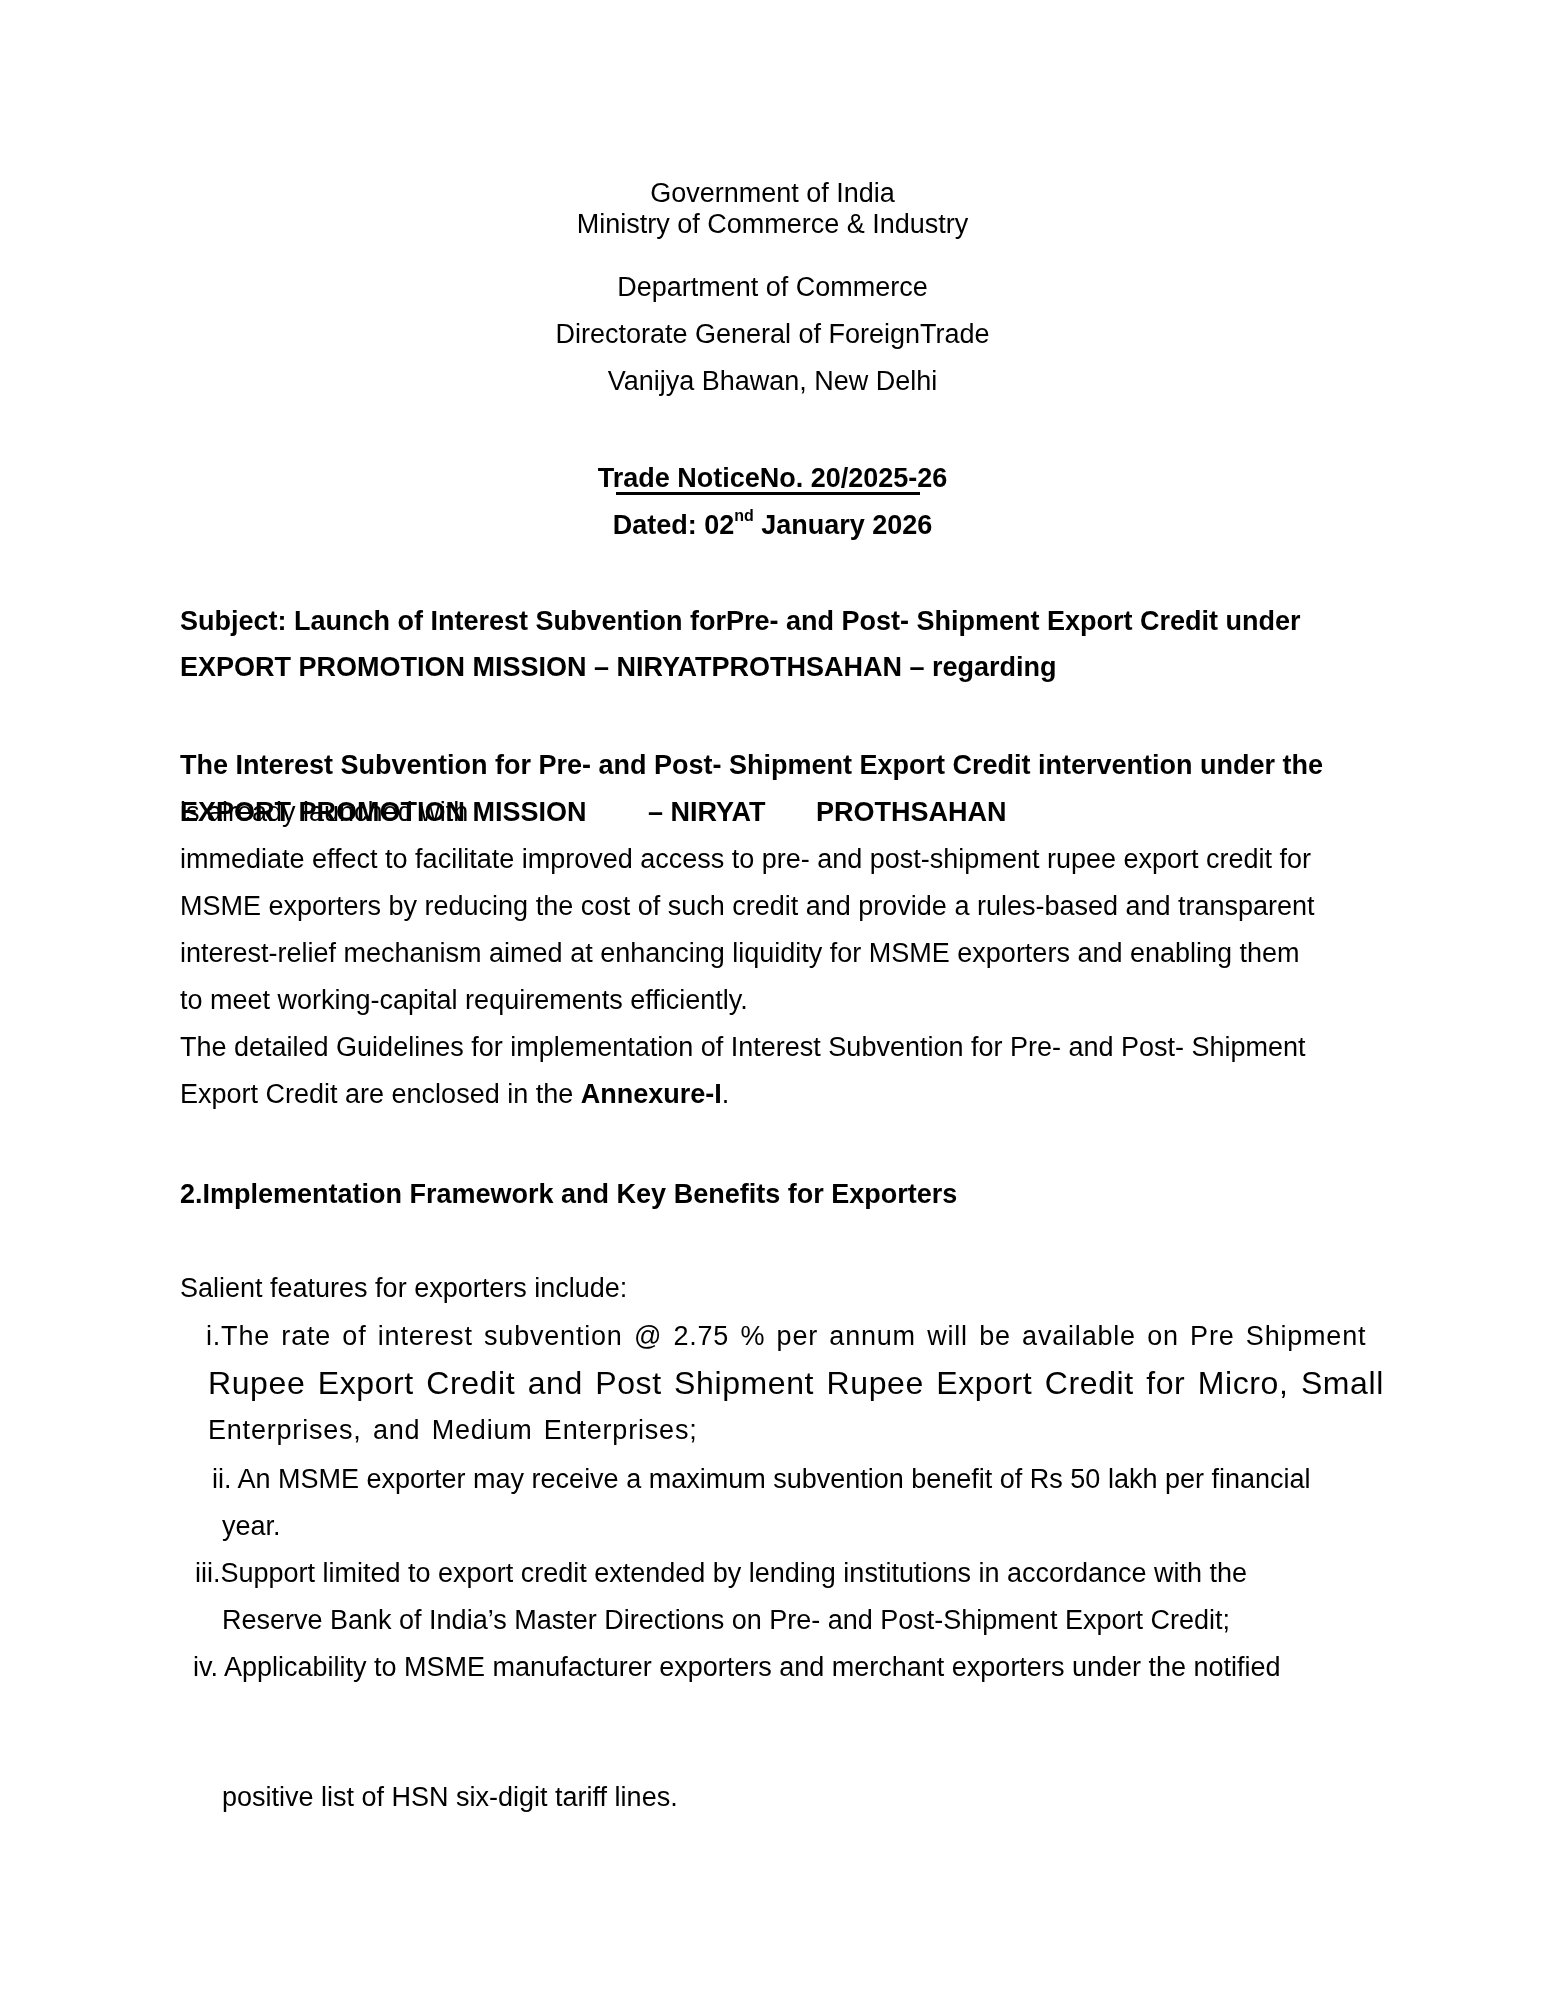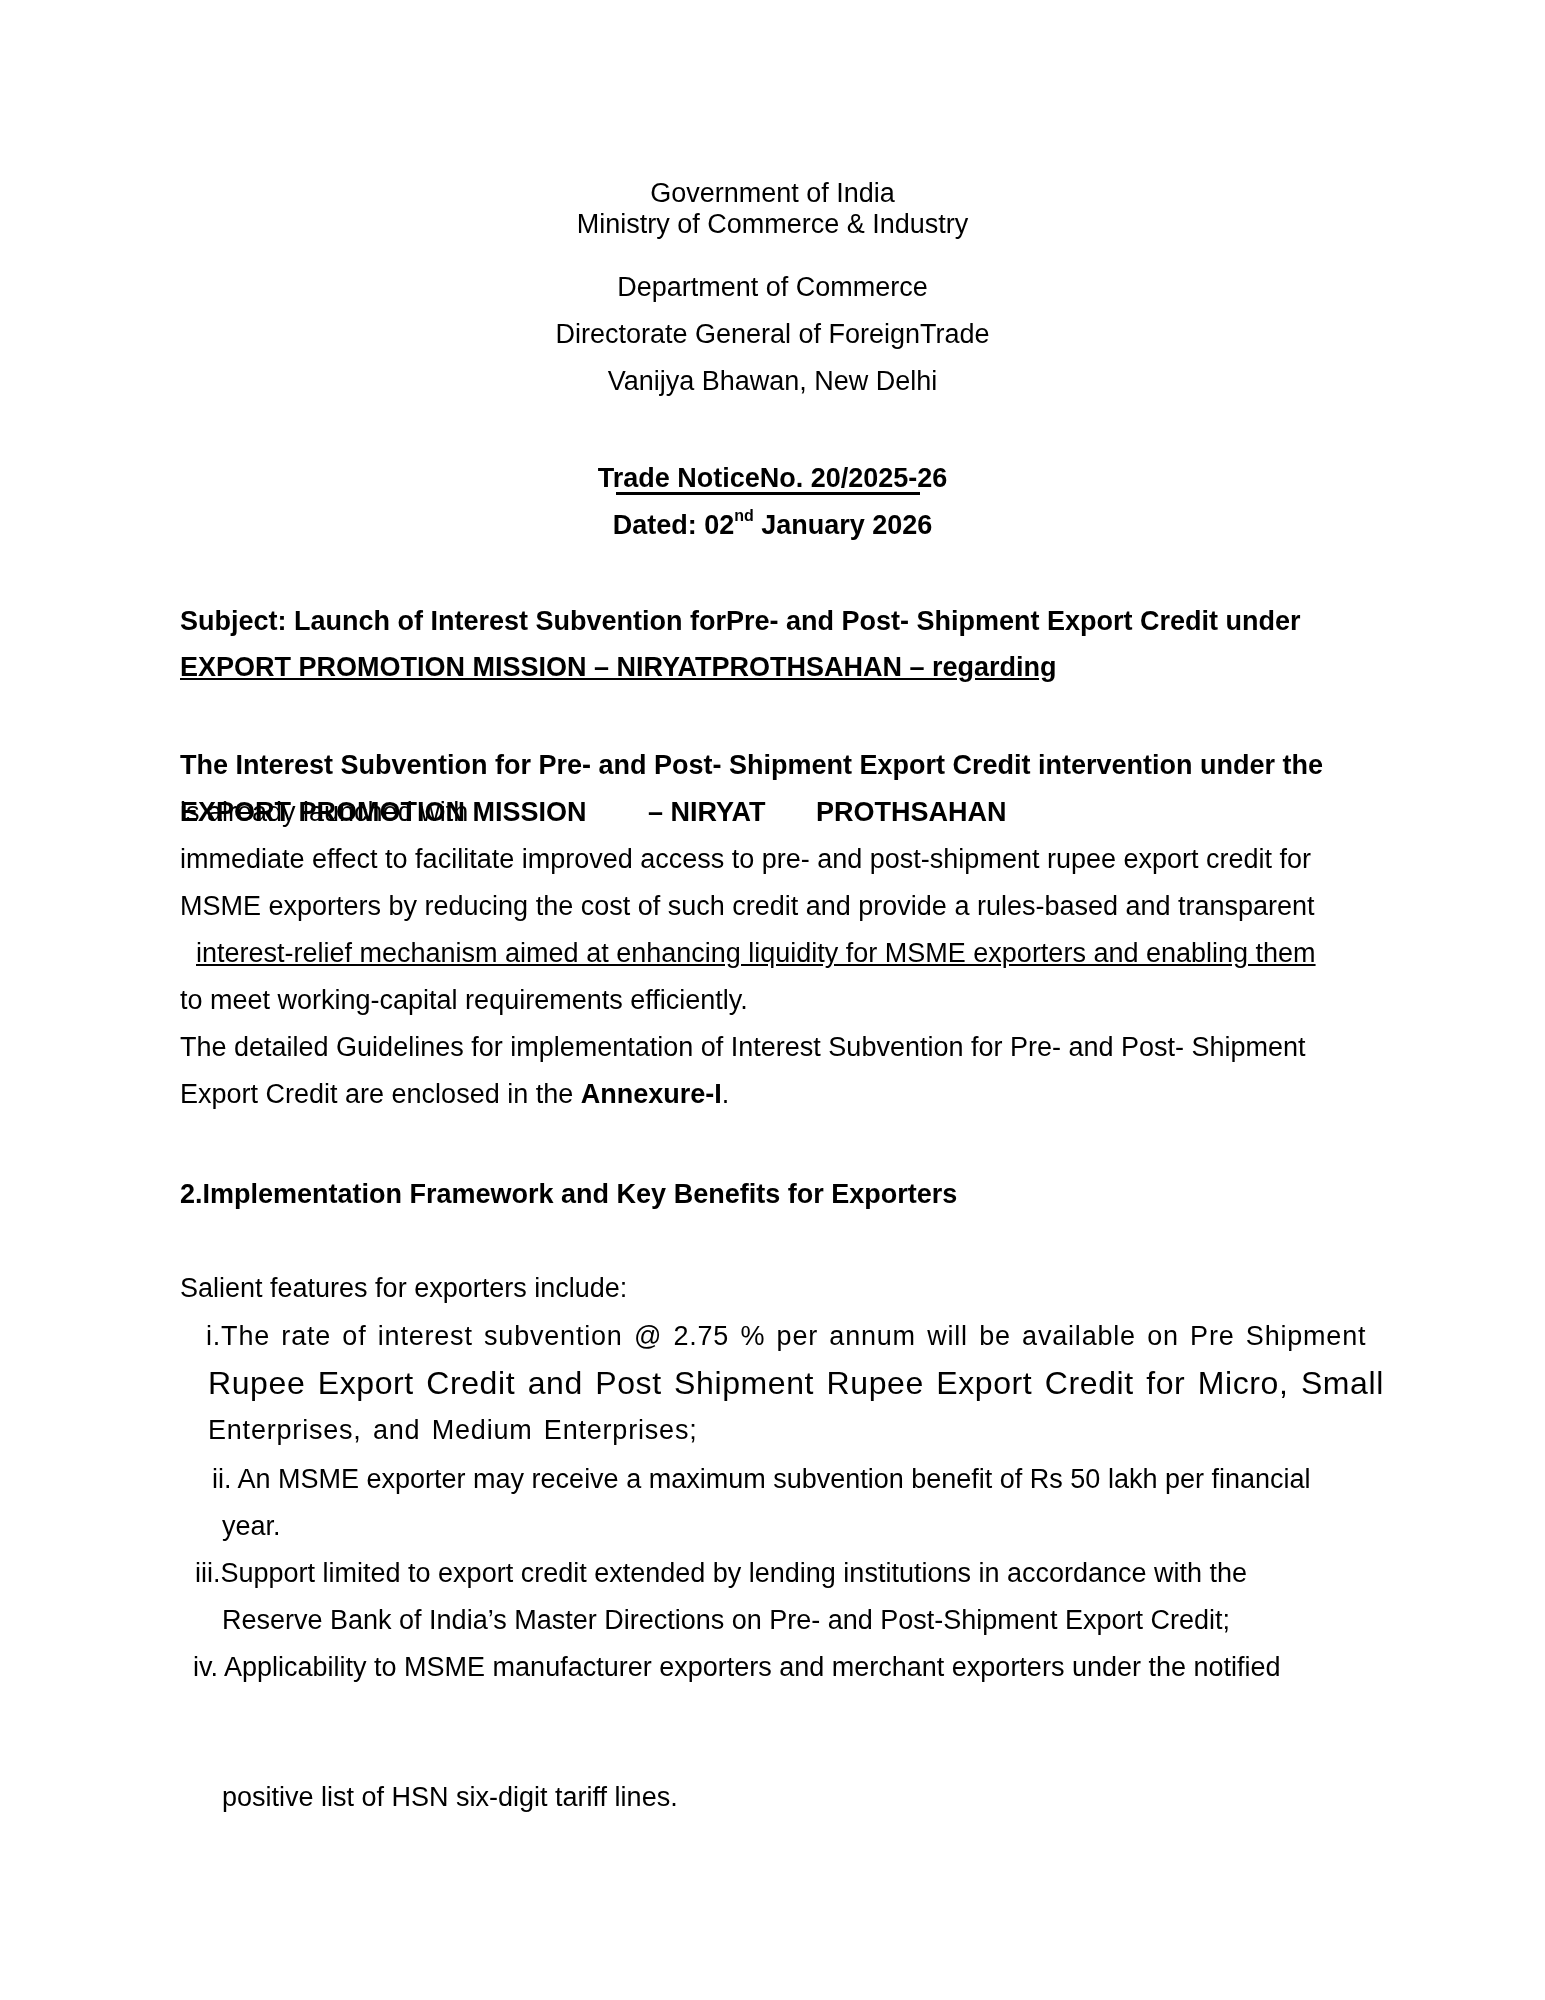--- a/index.html
+++ b/index.html
@@ -73,31 +73,31 @@
   <div class="center-line" style="top:208px;">Ministry of Commerce &amp; Industry</div>
   <div class="center-line" style="top:271px;">Department of Commerce</div>
   <div class="center-line" style="top:318px;">Directorate General of ForeignTrade</div>
   <div class="center-line" style="top:365px;">Vanijya Bhawan, New Delhi</div>
 
   <div class="center-line bold" style="top:462px;">Trade NoticeNo. 20/2025-26</div>
   <div class="underline-bar" style="left:616px; top:492px; width:304px;"></div>
   <div class="center-line bold" style="top:509px;"><span>Dated: 02</span><sup class="ord">nd</sup><span> January 2026</span></div>
 
   <div class="line bold" style="left:180px; top:605px;">Subject: Launch of Interest Subvention forPre- and Post- Shipment Export Credit under</div>
-  <div class="line bold" style="left:180px; top:651px;text-decoration:underline;">EXPORT PROMOTION MISSION – NIRYATPROTHSAHAN – regarding</div>
+  <div class="line bold" style="left:180px; top:651px;">EXPORT PROMOTION MISSION – NIRYATPROTHSAHAN – regarding</div>
 
   <div class="line bold" style="left:180px; top:749px;">The Interest Subvention for Pre- and Post- Shipment Export Credit intervention under the</div>
   <div class="line bold" style="left:180px; top:796px;">EXPORT PROMOTION MISSION</div>
   <div class="line bold" style="left:648px; top:796px;">– NIRYAT</div>
   <div class="line bold" style="left:816px; top:796px;">PROTHSAHAN</div>
   <div class="line" style="left:180px; top:796px;">is already launched with</div>
 
   <div class="line" style="left:180px; top:843px;">immediate effect to facilitate improved access to pre- and post-shipment rupee export credit for</div>
   <div class="line" style="left:180px; top:890px;">MSME exporters by reducing the cost of such credit and provide a rules-based and transparent</div>
-  <div class="line" style="left:196px; top:937px;text-decoration:underline;">interest-relief mechanism aimed at enhancing liquidity for MSME exporters and enabling them</div>
+  <div class="line" style="left:180px; top:937px;">interest-relief mechanism aimed at enhancing liquidity for MSME exporters and enabling them</div>
   <div class="line" style="left:180px; top:984px;">to meet working-capital requirements efficiently.</div>
 
   <div class="line" style="left:180px; top:1031px;">The detailed Guidelines for implementation of Interest Subvention for Pre- and Post- Shipment</div>
   <div class="line" style="left:180px; top:1078px;"><span>Export Credit are enclosed in the </span><span class="bold">Annexure-I</span><span>.</span></div>
 
   <div class="line bold" style="left:180px; top:1178px;">2.Implementation Framework and Key Benefits for Exporters</div>
   <div class="line" style="left:180px; top:1272px;">Salient features for exporters include:</div>
 
   <div class="line spaced" style="left:206px; top:1320px;"><span>i.</span><span>The rate of interest subvention @ 2.75 % per annum will be available on Pre Shipment</span></div>
   <div class="justify-line" style="left:208px; top:1367px; width:1176px;">

